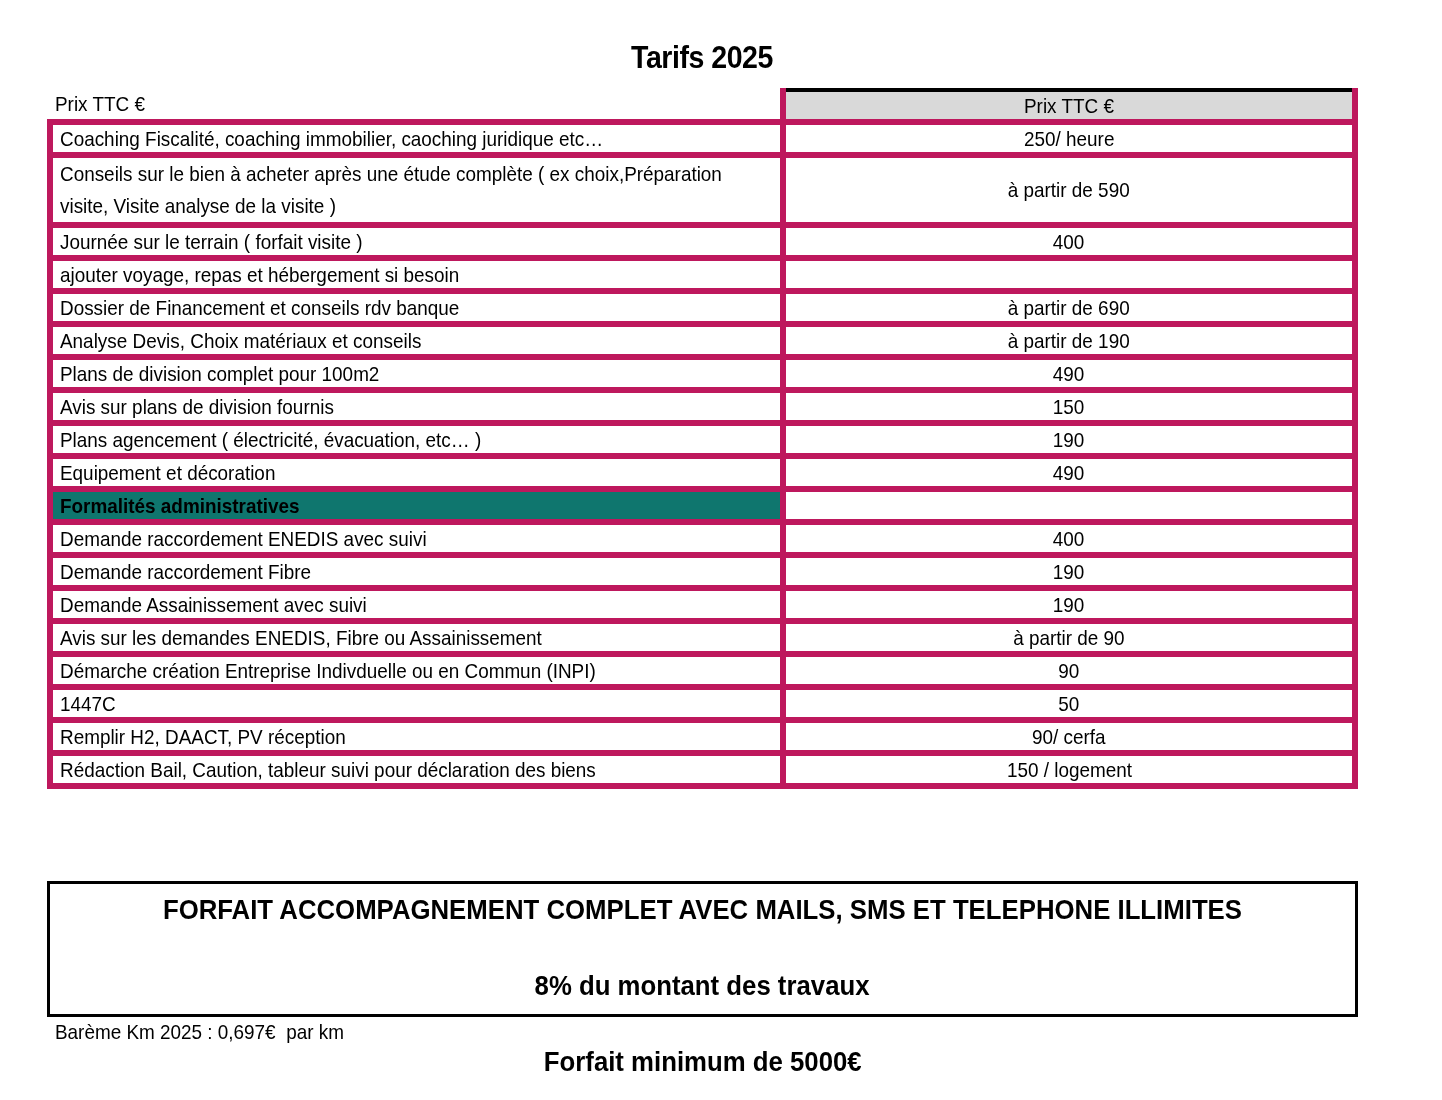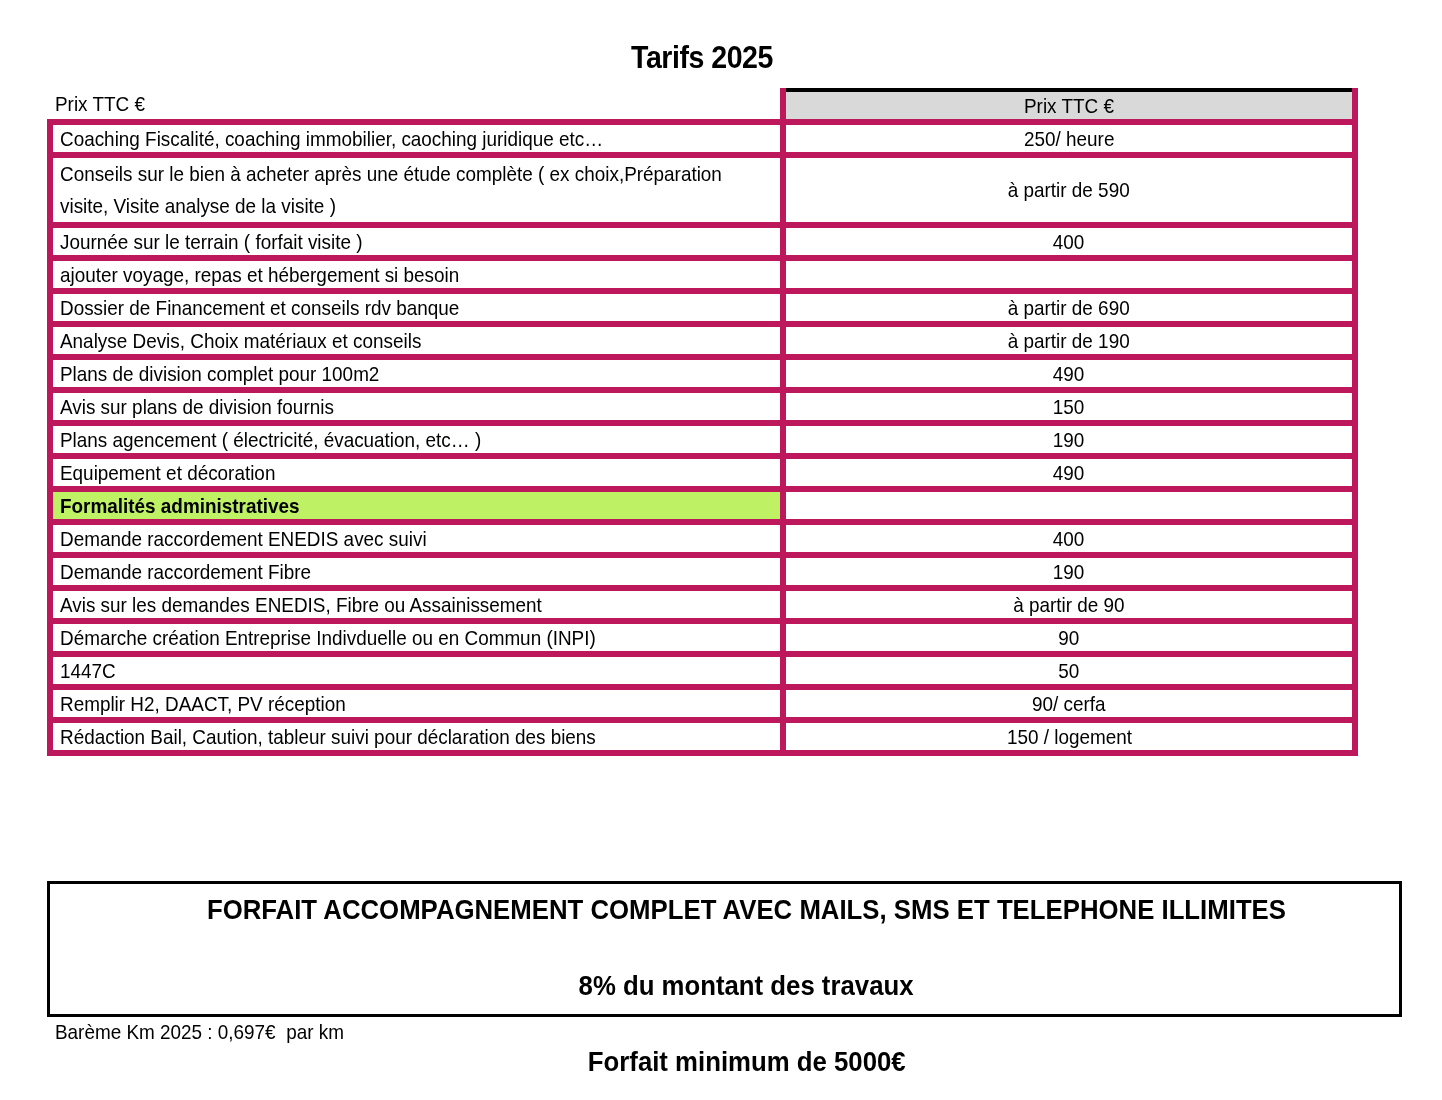--- a/index.html
+++ b/index.html
@@ -67,41 +67,40 @@
     table.tarifs tr.header-row td.price-cell {
       background: #d9d9d9;
       border-top: 4px solid #000;
     }
     table.tarifs tr.double-row td {
       height: 64px;
       line-height: 32px;
       white-space: normal;
     }
     table.tarifs tr.section-row td.label-cell {
-      background: #bef264;
+      background: #0f766e;
       font-weight: bold;
     }
     .txt {
       display: inline-block;
       transform-origin: left center;
       transform: scaleX(0.9);
     }
     .price-cell .txt {
       transform-origin: center center;
     }
     .forfait-box {
       position: absolute;
       left: 47px;
       top: 881px;
       width: 1305px;
       height: 130px;
       border: 3px solid #000;
       text-align: center;
       font-weight: bold;
-      padding-left: 44px;
     }
     .forfait-line {
       font-size: 28px;
       line-height: 44px;
       height: 44px;
       white-space: nowrap;
       margin-top: 32px;
     }
     .forfait-line span {
       display: inline-block;
@@ -176,20 +175,24 @@
     </tr>
     <tr>
       <td class="label-cell"><span class="txt">Demande raccordement ENEDIS avec suivi</span></td>
       <td class="price-cell"><span class="txt">400</span></td>
     </tr>
     <tr>
       <td class="label-cell"><span class="txt">Demande raccordement Fibre</span></td>
       <td class="price-cell"><span class="txt">190</span></td>
     </tr>
     <tr>
+      <td class="label-cell"><span class="txt">Demande Assainissement avec suivi</span></td>
+      <td class="price-cell"><span class="txt">190</span></td>
+    </tr>
+    <tr>
       <td class="label-cell"><span class="txt">Avis sur les demandes ENEDIS, Fibre ou Assainissement</span></td>
       <td class="price-cell"><span class="txt">à partir de 90</span></td>
     </tr>
     <tr>
       <td class="label-cell"><span class="txt">Démarche création Entreprise Indivduelle ou en Commun (INPI)</span></td>
       <td class="price-cell"><span class="txt">90</span></td>
     </tr>
     <tr>
       <td class="label-cell"><span class="txt">1447C</span></td>
       <td class="price-cell"><span class="txt">50</span></td>

